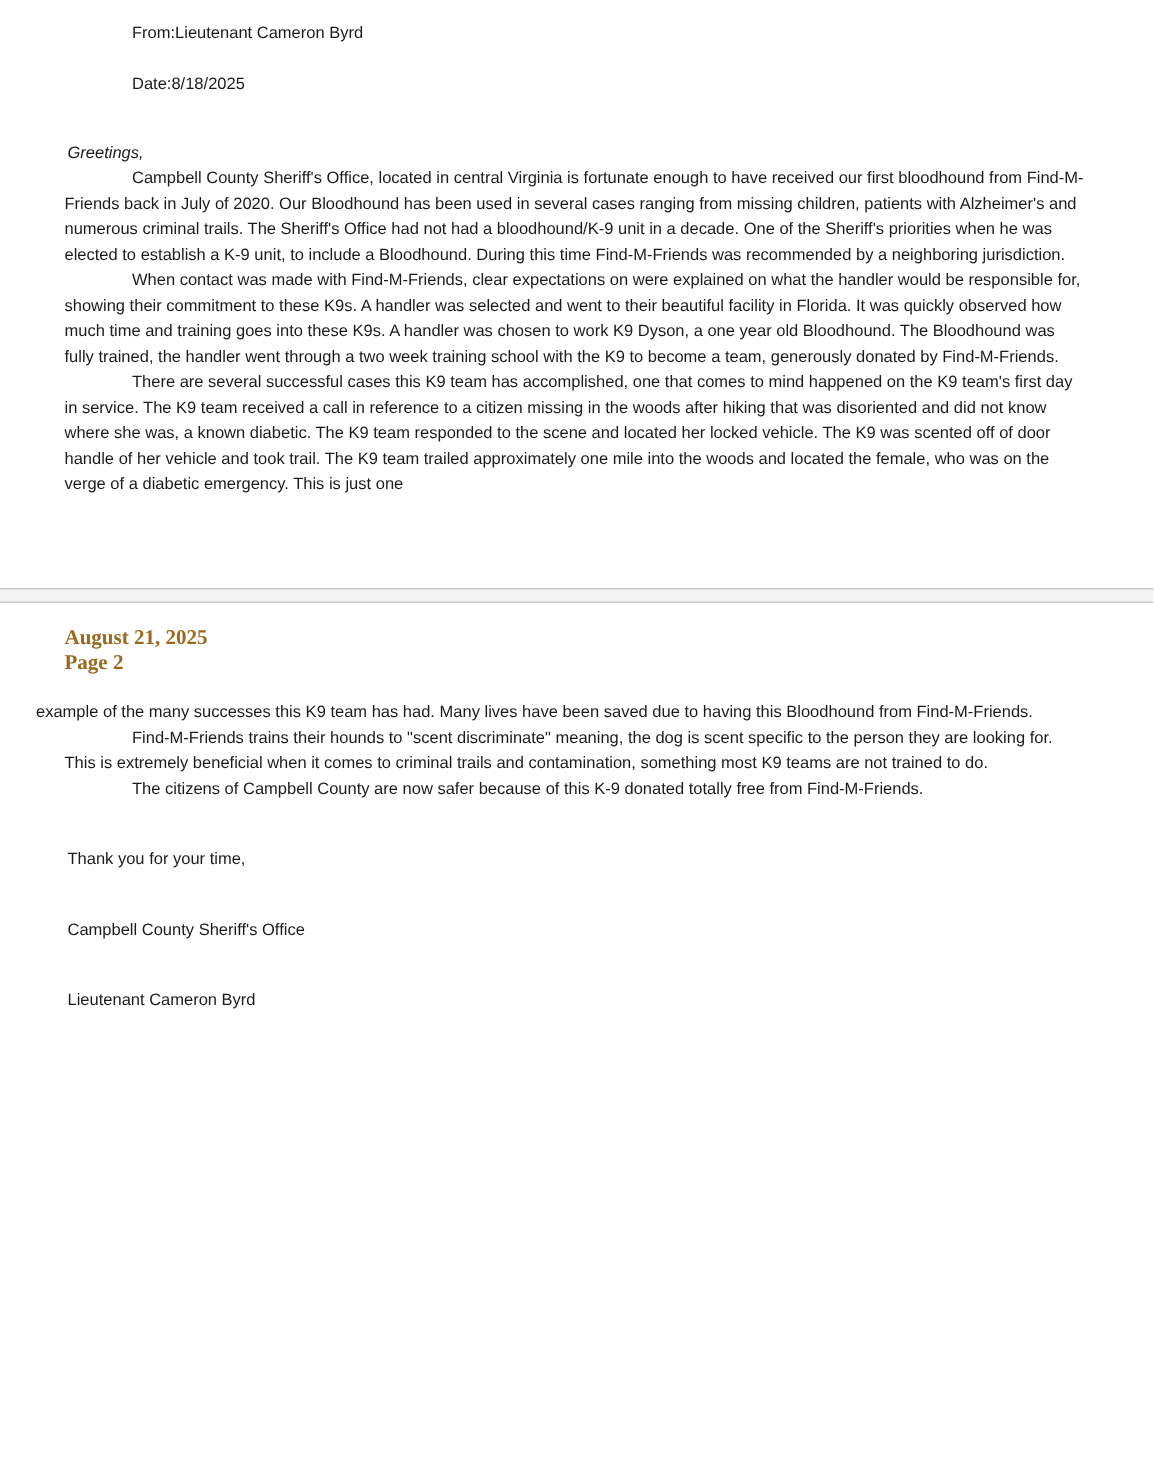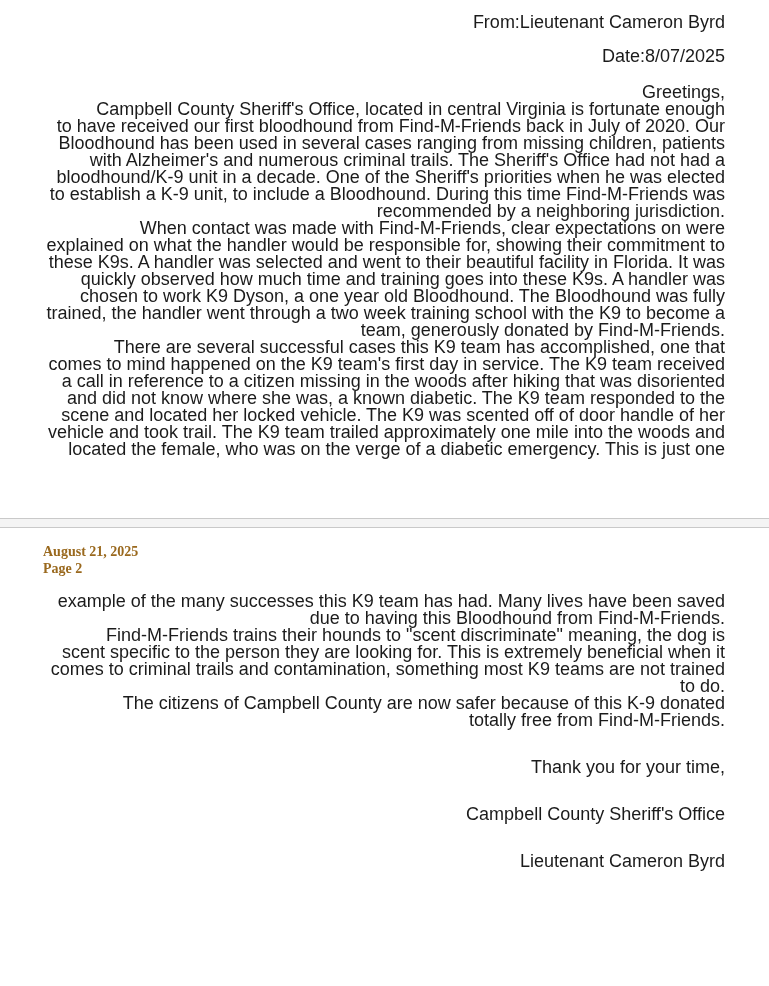--- a/index.html
+++ b/index.html
@@ -15,42 +15,43 @@
     color: var(--body-text, #1b1b1b);
   }
   .doc {
     width: 769px;
   }
   .pad {
     padding-left: 43px;
     padding-right: 44px;
   }
   .body-text {
-    font-size: 18px;
+    font-size: 11px;
     line-height: 17px;
-    text-align: right;
+    text-align: left;
     margin: 0;
   }
   .indent-line {
     padding-left: 45px;       
   }
   .para {
     text-indent: 45px;        
   }
   .header-block p {
     margin: 0 0 17px 0;
   }
   .header-block p:last-child {
     margin-bottom: 0;
   }
   .doc-page1 {
     padding-top: 14px;
   }
   .salutation {
-    margin-top: 19px;
+    margin-top: 29px;
+    font-style: italic;
   }
   .page-separator {
     margin-top: 60px;
     height: 8px;
     background: var(--separator-fill, #f4f4f4);
     border-top: 1px solid var(--separator-line, #c9c9c9);
     border-bottom: 1px solid var(--separator-line, #c9c9c9);
     width: 769px;
   }
   .letterhead-title {
@@ -83,21 +84,21 @@
 </style>
 </head>
 <body>
 
 <div class="doc">
 
   <section class="doc-page1">
 
     <div class="header-block pad">
       <p class="body-text indent-line">From:Lieutenant Cameron Byrd</p>
-      <p class="body-text indent-line">Date:8/07/2025</p>
+      <p class="body-text indent-line">Date:8/18/2025</p>
     </div>
 
     <p class="body-text indent-line salutation pad">Greetings,</p>
 
     <p class="body-text para pad">Campbell County Sheriff's Office, located in central Virginia is fortunate enough to have received our first bloodhound from Find-M-Friends back in July of 2020. Our Bloodhound has been used in several cases ranging from missing children, patients with Alzheimer's and numerous criminal trails. The Sheriff's Office had not had a bloodhound/K-9 unit in a decade. One of the Sheriff's priorities when he was elected to establish a K-9 unit, to include a Bloodhound. During this time Find-M-Friends was recommended by a neighboring jurisdiction.</p>
     <p class="body-text para pad">When contact was made with Find-M-Friends, clear expectations on were explained on what the handler would be responsible for, showing their commitment to these K9s.  A handler was selected and went to their beautiful facility in Florida. It was quickly observed how much time and training goes into these K9s. A handler was chosen to work K9 Dyson, a one year old Bloodhound. The Bloodhound was fully trained, the handler went through a two week training school with the K9 to become a team, generously donated by Find-M-Friends.</p>
     <p class="body-text para pad">There are several successful cases this K9 team has accomplished, one that comes to mind happened on the K9 team's first day in service. The K9 team received a call in reference to a citizen missing in the woods after hiking that was disoriented and did not know where she was, a known diabetic. The K9 team responded to the scene and located her locked vehicle. The K9 was scented off of door handle of her vehicle and took trail. The K9 team trailed approximately one mile into the woods and located the female, who was on the verge of a diabetic emergency. This is just one</p>
 
   </section>
 

